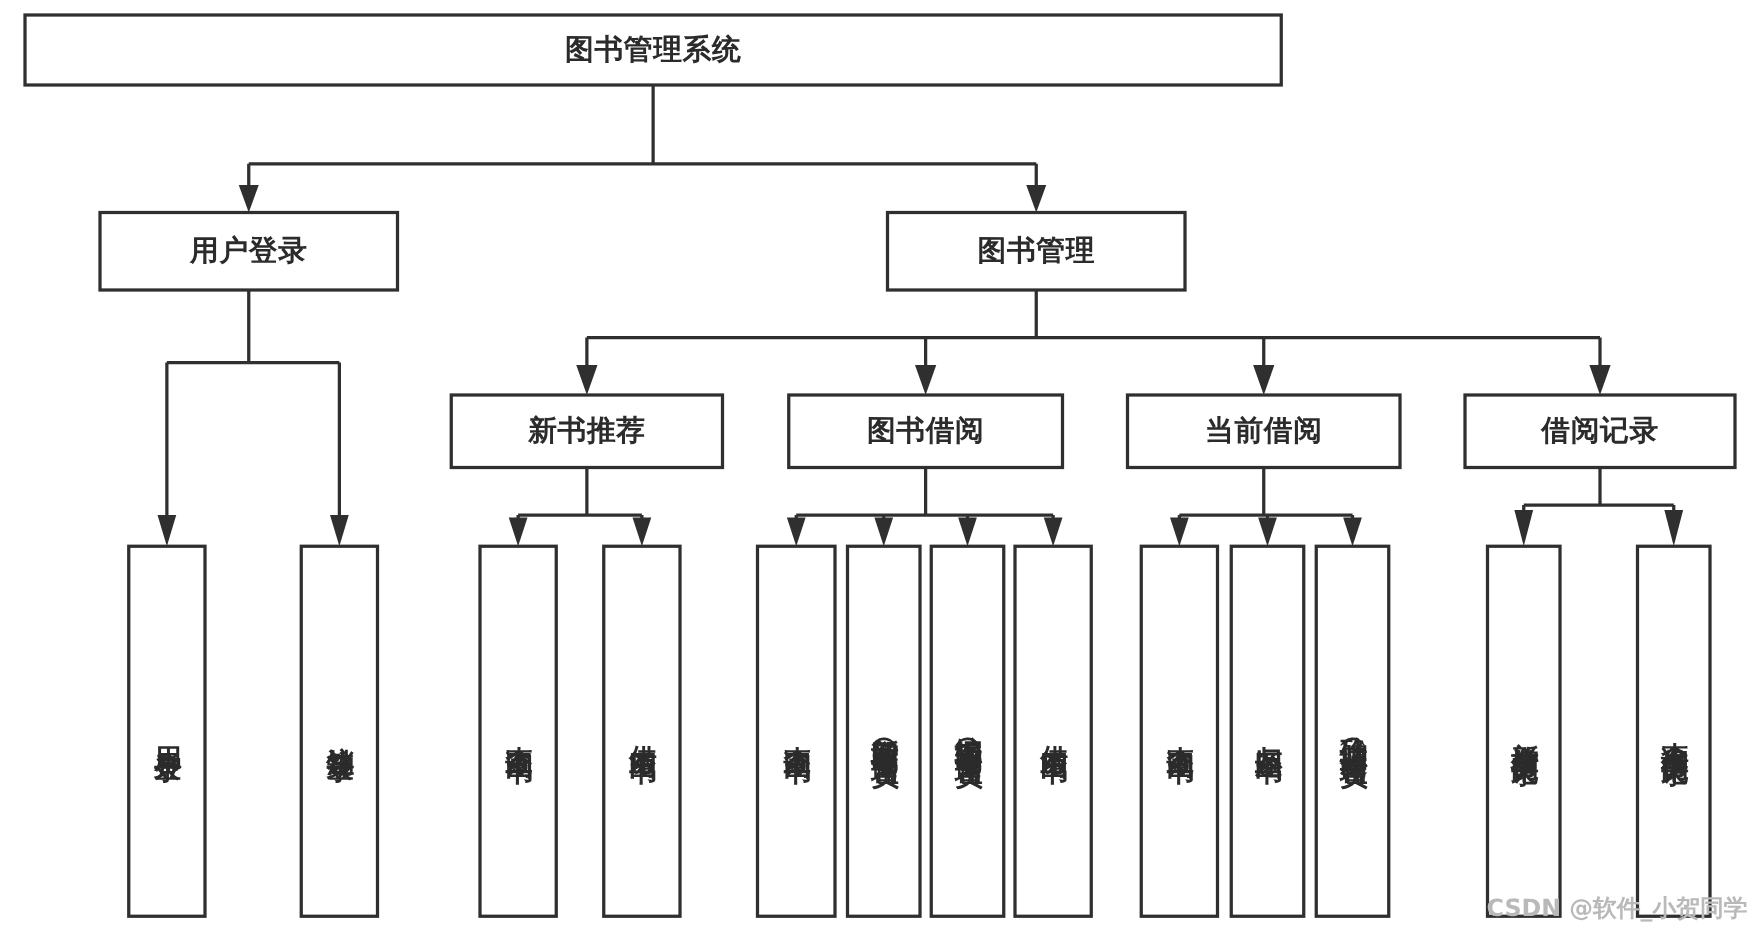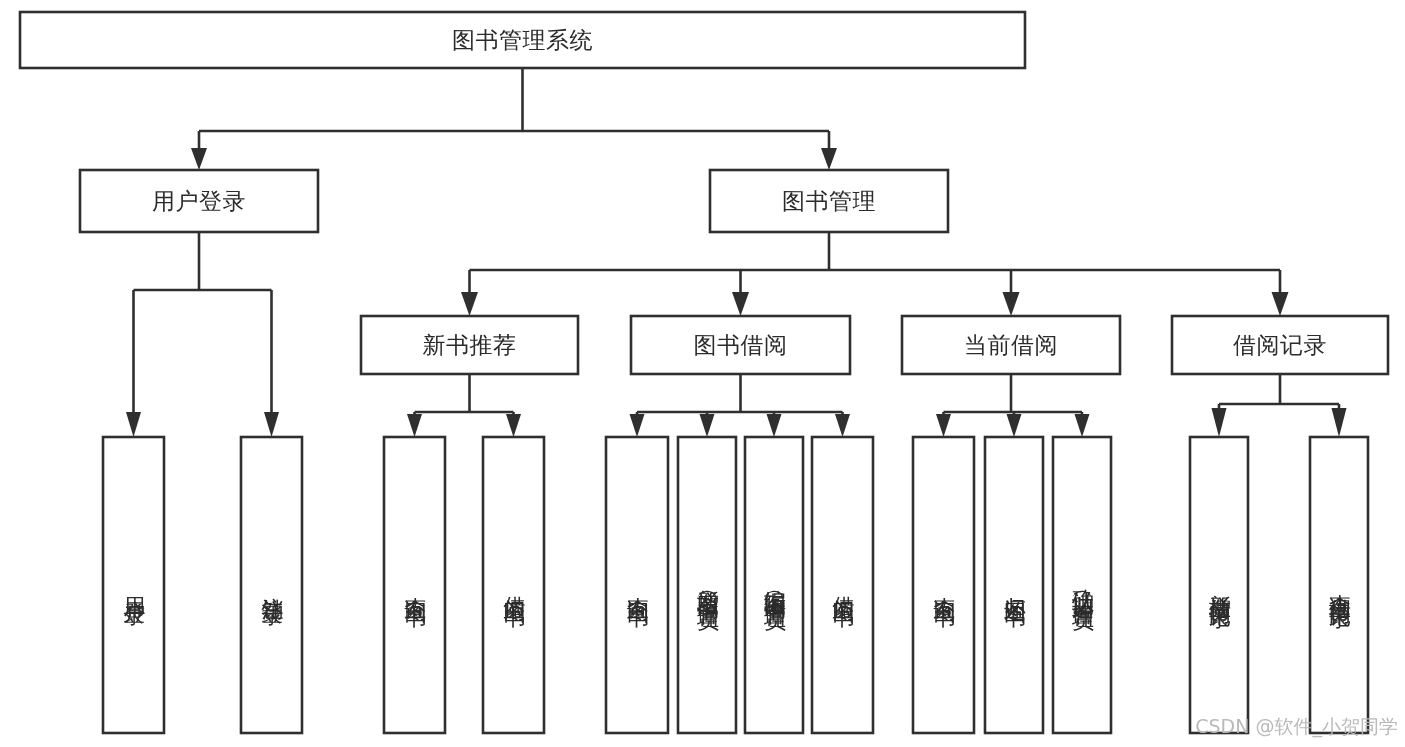--- a/index.html
+++ b/index.html
@@ -12,20 +12,21 @@
     font-family: "DejaVu Sans", "Liberation Sans", sans-serif;
     width: 1405px;
     height: 747px;
     overflow: hidden;
   }
   #diagram-root {
     position: relative;
     width: 1405px;
     height: 747px;
     background: #ffffff;
+    font-weight: bold;
   }
   svg.diagram-canvas {
     position: absolute;
     top: 0;
     left: 0;
     width: 1405px;
     height: 747px;
     display: block;
   }
   .node-box {

